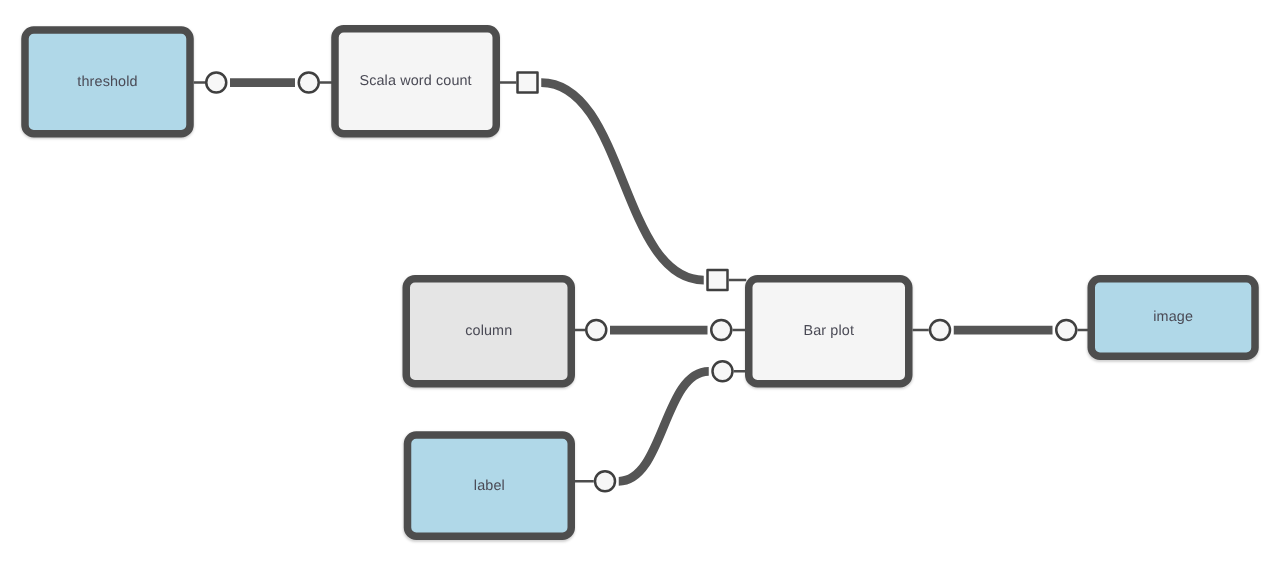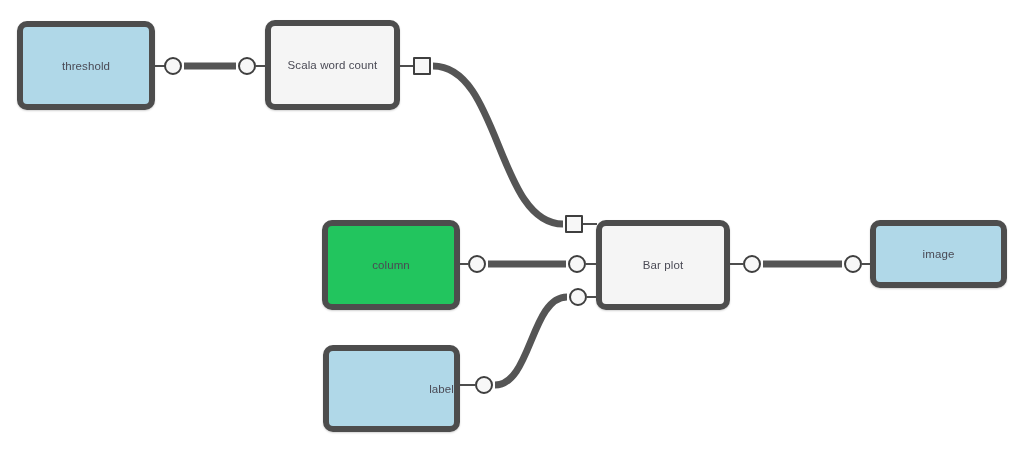--- a/index.html
+++ b/index.html
@@ -98,24 +98,24 @@
       <div class="stub" style="left: 730px; top: 263px; width: 13px;"></div>
       <div class="stub" style="left: 862px; top: 263px; width: 9px;"></div>
     </div>
   <div id="node-layer">
       <div class="node data" style="left: 17px; top: 21px; width: 138px; height: 89px; background: rgb(176, 216, 232); border-color: rgb(77, 77, 77);">
         <span class="node-label" style="color: rgb(74, 74, 85);">threshold</span>
       </div>
       <div class="node op" style="left: 265px; top: 20px; width: 135px; height: 90px; background: rgb(245, 245, 245); border-color: rgb(77, 77, 77);">
         <span class="node-label" style="color: rgb(74, 74, 85);">Scala word count</span>
       </div>
-      <div class="node data" style="left: 322px; top: 220px; width: 138px; height: 90px; background: #22c55e; border-color: rgb(77, 77, 77);">
+      <div class="node data" style="left: 322px; top: 220px; width: 138px; height: 90px; background: #e5e5e5; border-color: rgb(77, 77, 77);">
         <span class="node-label" style="color: rgb(74, 74, 85);">column</span>
       </div>
-      <div class="node data" style="left: 323px; top: 345px; width: 137px; height: 87px; background: rgb(176, 216, 232); border-color: rgb(77, 77, 77); justify-content: flex-end;">
+      <div class="node data" style="left: 323px; top: 345px; width: 137px; height: 87px; background: rgb(176, 216, 232); border-color: rgb(77, 77, 77);">
         <span class="node-label" style="color: rgb(74, 74, 85);">label</span>
       </div>
       <div class="node op" style="left: 596px; top: 220px; width: 134px; height: 90px; background: rgb(245, 245, 245); border-color: rgb(77, 77, 77);">
         <span class="node-label" style="color: rgb(74, 74, 85);">Bar plot</span>
       </div>
       <div class="node data" style="left: 870px; top: 220px; width: 137px; height: 68px; background: rgb(176, 216, 232); border-color: rgb(77, 77, 77);">
         <span class="node-label" style="color: rgb(74, 74, 85);">image</span>
       </div>
     </div>
   <div id="port-layer">

